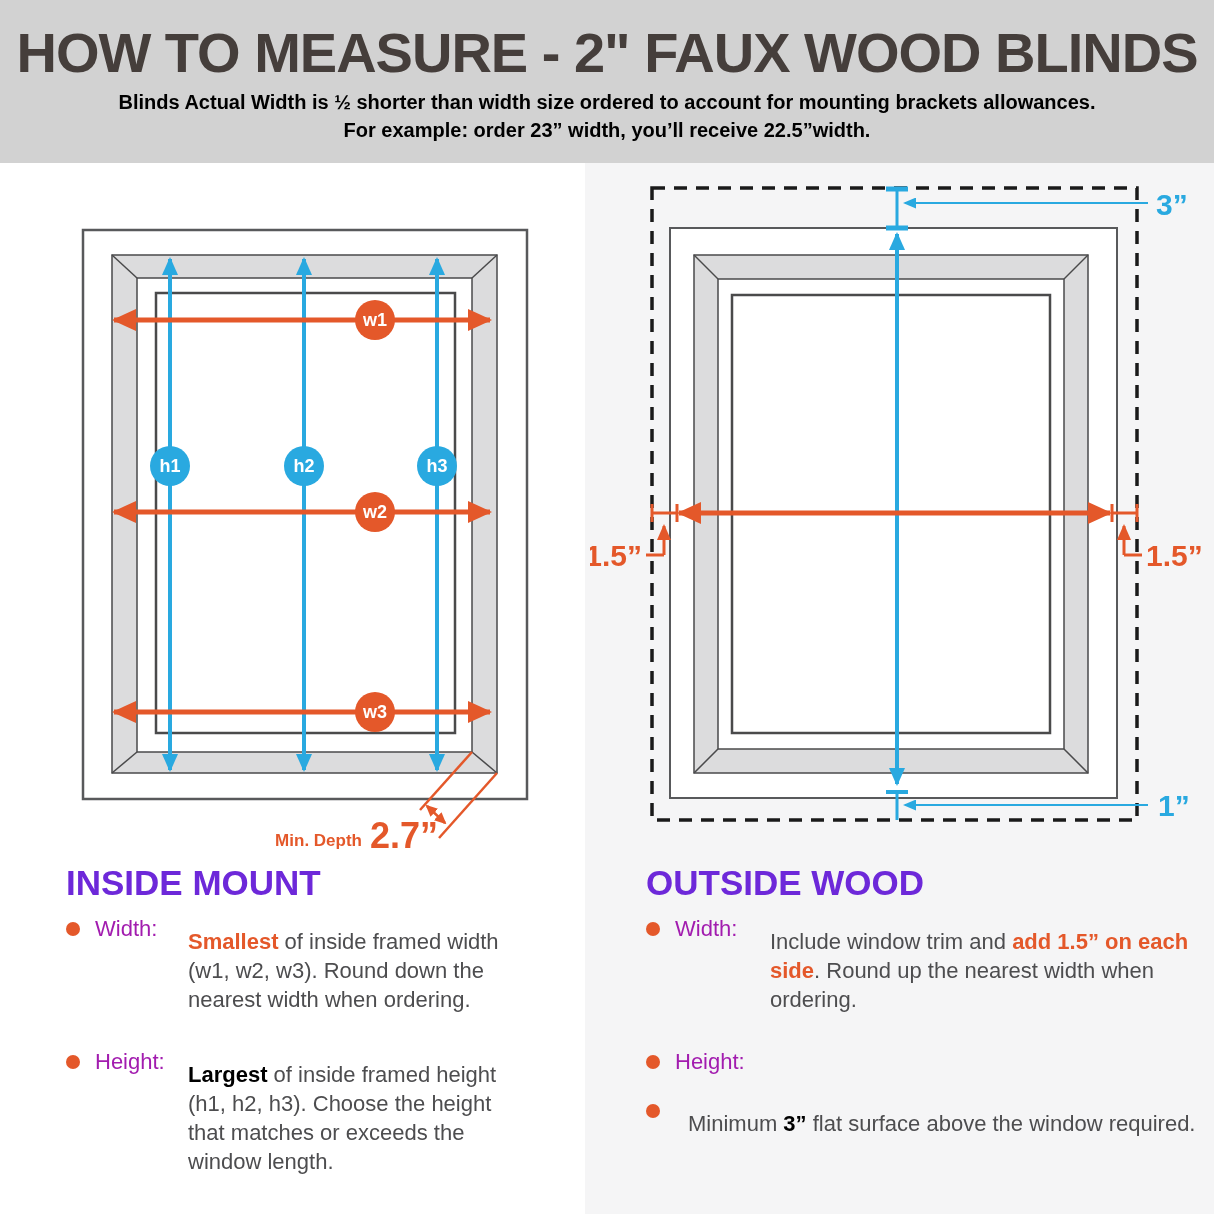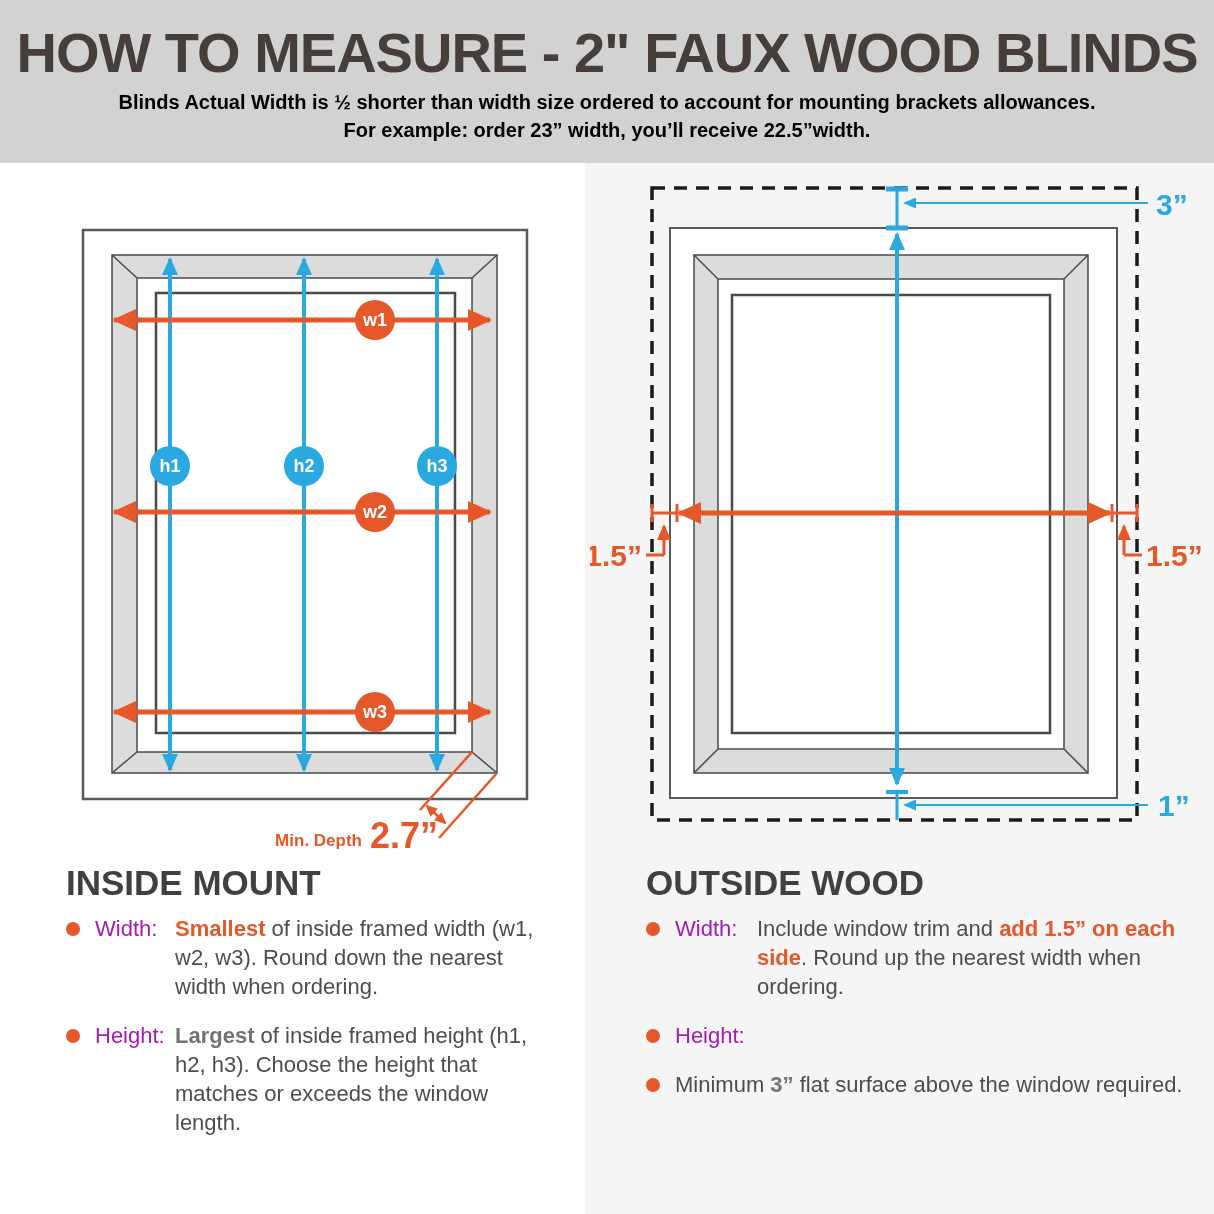--- a/index.html
+++ b/index.html
@@ -13,28 +13,28 @@
   .header .sub{font-size:20px;line-height:28px;font-weight:700;color:#000000;}
 
   
   .right-bg{position:absolute;left:585px;top:163px;width:629px;height:1051px;background:#f5f5f6;}
 
   .diagram{position:absolute;}
   svg text{font-family:"Liberation Sans",sans-serif;}
 
   
   .section{position:absolute;font-size:22px;line-height:29px;}
-  .section h2{margin:0 0 12px 0;font-size:35px;line-height:38px;font-weight:700;color:#404040;letter-spacing:0;}
+  .section h2{margin:0 0 12px 0;font-size:35px;line-height:38px;font-weight:700;color:#6d28d9;letter-spacing:0;}
   .item{display:flex;align-items:flex-start;margin-bottom:20px;}
   .bullet{flex:0 0 14px;width:14px;height:14px;border-radius:50%;background:#e4582a;margin:8px 15px 0 0;}
   .lab{flex:0 0 80px;color:#a21caf;}
   .outside .lab{flex:0 0 82px;}
-  .t{margin:0;flex:1;color:#4d4d4f;}
+  .t{margin:13px;flex:1;color:#4d4d4f;}
   .hl-o{color:#e4582a;font-weight:700;}
-  .hl-b{color:#737373;font-weight:700;}
+  .hl-b{color:#000000;font-weight:700;}
 </style>
 </head>
 <body>
 
 <div class="page">
 
   <div class="header">
     <h1>HOW TO MEASURE - 2" FAUX WOOD BLINDS</h1>
     <div class="sub">Blinds Actual Width is ½ shorter than width size ordered to account for mounting brackets allowances.</div>
     <div class="sub">For example: order 23” width, you’ll receive 22.5”width.</div>

